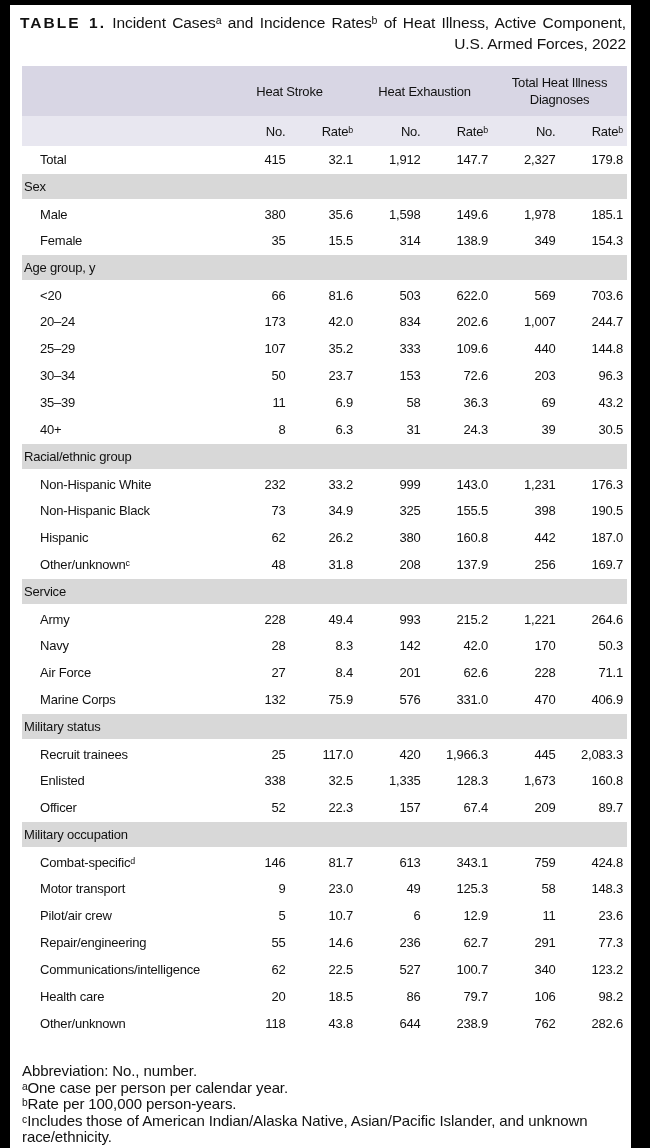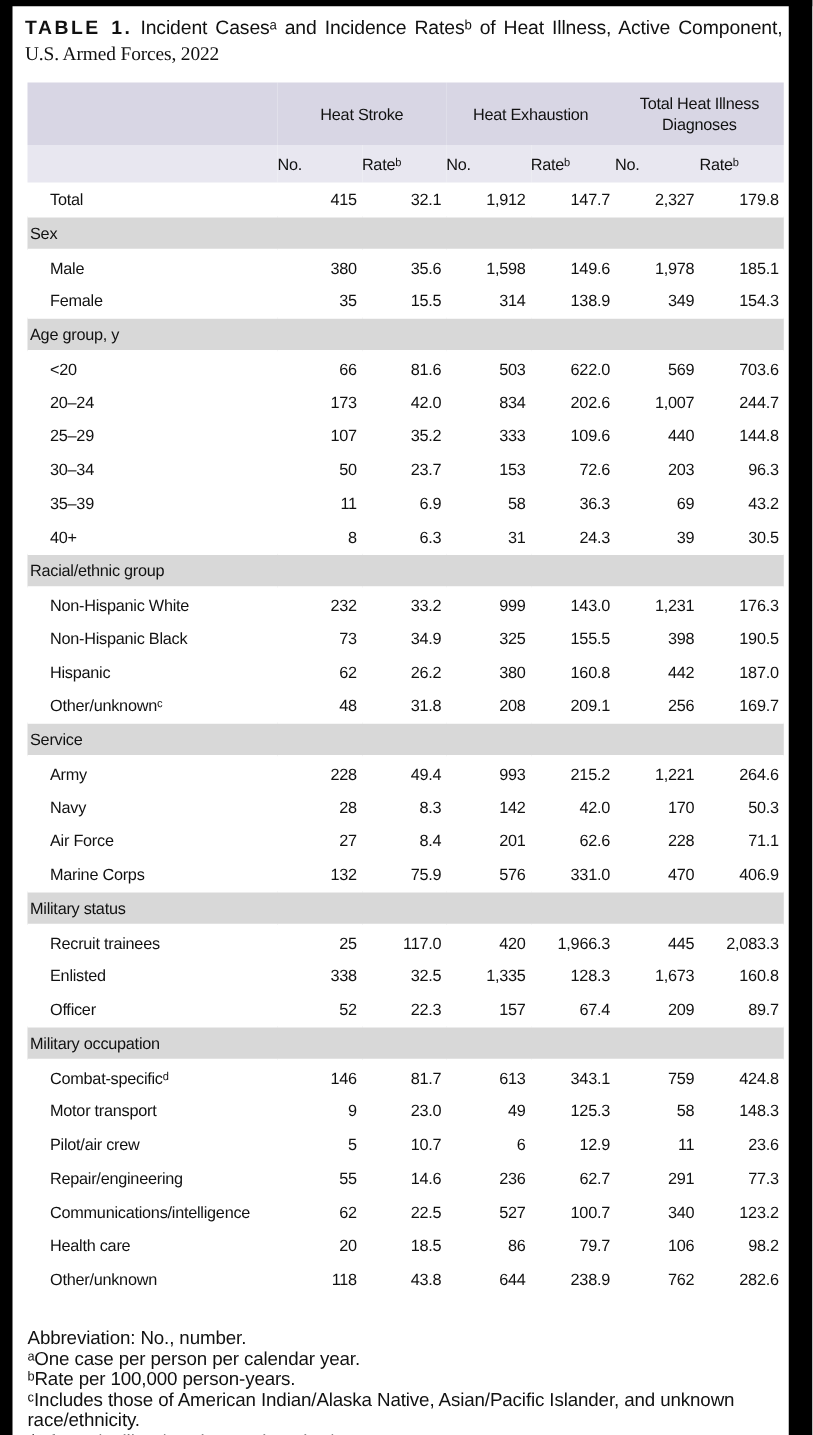--- a/index.html
+++ b/index.html
@@ -28,21 +28,21 @@
 
   
   .title {
     width: 606px;
     font-size: 15.5px;
     line-height: 21px;
     letter-spacing: -0.1px;
   }
   .title-line1 { text-align: justify; text-align-last: justify; }
   .title-label { font-weight: bold; letter-spacing: 2px; }
-  .title-line2 { text-align: left; font-family: Liberation Serif, serif; }
+  .title-line2 { text-align: right; }
 
   
   table.datatable {
     margin-top: 12px;
     margin-left: 2px;
     width: 605px;
     border-collapse: collapse;
     table-layout: fixed;
     font-size: 13px;
     letter-spacing: -0.2px;
@@ -52,21 +52,21 @@
     font-weight: normal;
     text-align: center;
     vertical-align: middle;
     height: 50px;
     line-height: 17px;
     padding: 0 6px;
   }
   .sub-row th {
     background: var(--subheader-band);
     font-weight: normal;
-    text-align: left;
+    text-align: right;
     height: 30px;
     padding-right: 4px;
     vertical-align: middle;
   }
   tbody td { height: 27px; vertical-align: middle; }
   td.label { text-align: left; padding-left: 18px; white-space: nowrap; }
   td.num   { text-align: right; padding-right: 4px; }
   tr.section td {
     background: var(--section-band);
     padding-left: 2px;
@@ -238,21 +238,21 @@
             <td class="num">380</td>
             <td class="num">160.8</td>
             <td class="num">442</td>
             <td class="num">187.0</td>
           </tr>
           <tr>
             <td class="label">Other/unknownᶜ</td>
             <td class="num">48</td>
             <td class="num">31.8</td>
             <td class="num">208</td>
-            <td class="num">209.1</td>
+            <td class="num">137.9</td>
             <td class="num">256</td>
             <td class="num">169.7</td>
           </tr>
           <tr class="section">
             <td colspan="7">Service</td>
           </tr>
           <tr>
             <td class="label">Army</td>
             <td class="num">228</td>
             <td class="num">49.4</td>

